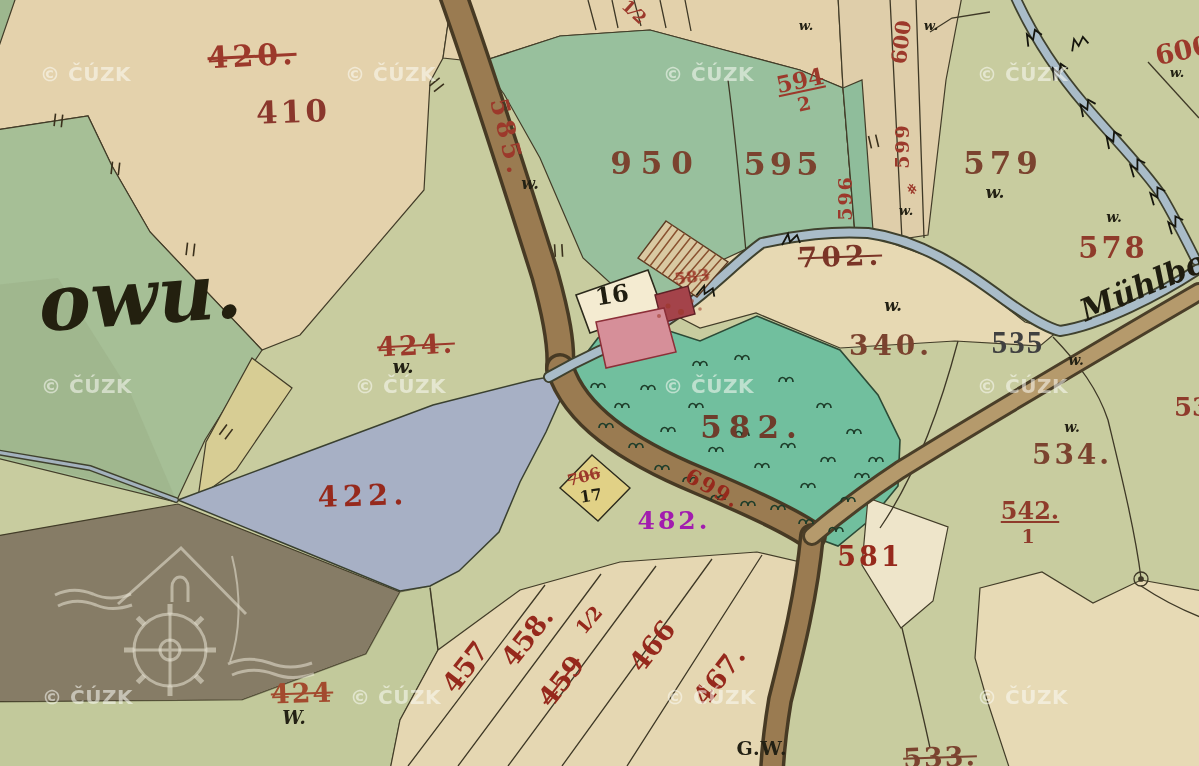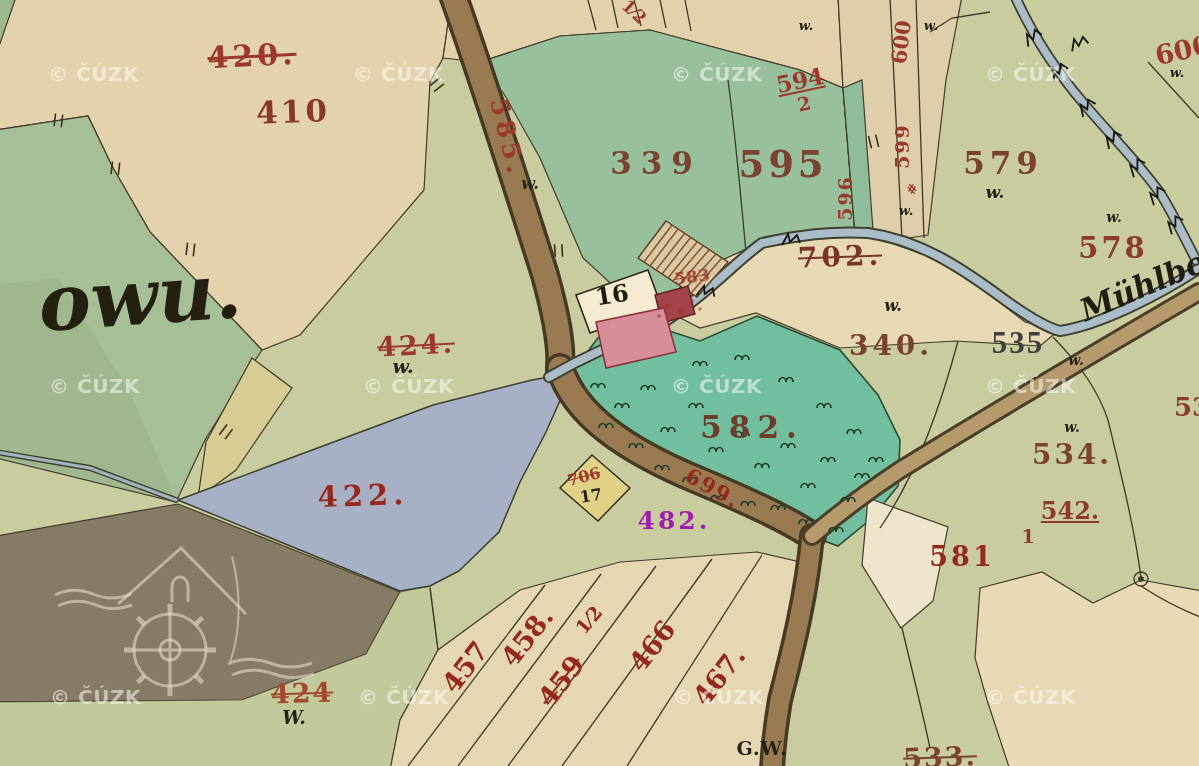--- a/index.html
+++ b/index.html
@@ -4,21 +4,21 @@
 <style>
   html,body{margin:0;padding:0;background:#222;}
   #stage{position:relative;width:1199px;height:766px;overflow:hidden;background:#c8cc9f;
          font-family:"DejaVu Serif",serif;}
   #stage svg{position:absolute;left:0;top:0;}
   #labels-layer,#wm-layer{position:absolute;left:0;top:0;width:100%;height:100%;pointer-events:none;}
   .lbl{position:absolute;font-family:"DejaVu Serif",serif;font-weight:700;white-space:nowrap;
        text-decoration-thickness:2.2px;line-height:1;}
   .cur{font-style:italic;}
   .wm{position:absolute;font-family:"DejaVu Sans",sans-serif;font-size:20px;font-weight:600;
-      color:rgba(252,252,246,.55);letter-spacing:.5px;white-space:nowrap;margin-left:8px;}
+      color:rgba(252,252,246,.55);letter-spacing:.5px;white-space:nowrap;}
   .site-wm{position:absolute;left:40px;top:694px;font-family:"DejaVu Serif",serif;font-style:italic;
       font-weight:600;font-size:43px;letter-spacing:3px;color:rgba(243,240,228,.60);white-space:nowrap;}
 </style>
 </head>
 <body>
 
 <div id="stage">
 
 <svg width="1199" height="766" viewBox="0 0 1199 766">
   <defs>
@@ -169,22 +169,22 @@
     <path d="M232,556 C242,595 240,635 230,662" stroke-width="2"></path>
   </g>
 </svg>
 
 <div id="labels-layer">
       <span class="lbl" style="left: 252px; top: 56px; font-size: 30px; color: rgb(156, 57, 43); letter-spacing: 4px; transform: translate(-50%, -50%) rotate(-3deg); text-decoration: line-through;">420.</span>
       <span class="lbl" style="left: 293px; top: 112px; font-size: 31px; color: rgb(138, 55, 44); letter-spacing: 3px; transform: translate(-50%, -50%) rotate(-2deg);">410</span>
       <span class="lbl cur" style="left: 140px; top: 297px; font-size: 78px; color: rgb(35, 32, 15); transform: translate(-50%, -50%) rotate(-4deg);">owu.</span>
       <span class="lbl" style="left: 508px; top: 138px; font-size: 25px; color: rgb(156, 57, 43); letter-spacing: 5px; transform: translate(-50%, -50%) rotate(76deg);">585.</span>
       <span class="lbl cur" style="left: 530px; top: 184px; font-size: 16px; color: rgb(35, 33, 20); transform: translate(-50%, -50%) rotate(0deg);">w.</span>
-      <span class="lbl" style="left: 656px; top: 163px; font-size: 31px; color: rgb(123, 67, 47); letter-spacing: 9px; transform: translate(-50%, -50%) rotate(0deg);">339</span>
-      <span class="lbl" style="left: 783px; top: 164px; font-size: 37px; color: rgb(123, 67, 47); letter-spacing: 4px; transform: translate(-50%, -50%) rotate(0deg);">595</span>
+      <span class="lbl" style="left: 656px; top: 163px; font-size: 31px; color: rgb(123, 67, 47); letter-spacing: 9px; transform: translate(-50%, -50%) rotate(0deg);">950</span>
+      <span class="lbl" style="left: 783px; top: 164px; font-size: 32px; color: rgb(123, 67, 47); letter-spacing: 4px; transform: translate(-50%, -50%) rotate(0deg);">595</span>
       <span class="lbl" style="left: 800px; top: 80px; font-size: 23px; color: rgb(156, 57, 43); transform: translate(-50%, -50%) rotate(-12deg); text-decoration: underline;">594</span>
       <span class="lbl" style="left: 804px; top: 104px; font-size: 19px; color: rgb(156, 57, 43); transform: translate(-50%, -50%) rotate(-12deg);">2</span>
       <span class="lbl" style="left: 634px; top: 12px; font-size: 17px; color: rgb(156, 57, 43); transform: translate(-50%, -50%) rotate(42deg);">1⁄2</span>
       <span class="lbl" style="left: 845px; top: 198px; font-size: 19px; color: rgb(156, 57, 43); letter-spacing: 2px; transform: translate(-50%, -50%) rotate(-90deg);">596</span>
       <span class="lbl" style="left: 902px; top: 146px; font-size: 19px; color: rgb(156, 57, 43); letter-spacing: 2px; transform: translate(-50%, -50%) rotate(-90deg);">599</span>
       <span class="lbl" style="left: 912px; top: 189px; font-size: 13px; color: rgb(156, 57, 43); transform: translate(-50%, -50%) rotate(-60deg);">#</span>
       <span class="lbl cur" style="left: 906px; top: 210px; font-size: 13px; color: rgb(35, 33, 20); transform: translate(-50%, -50%) rotate(0deg);">w.</span>
       <span class="lbl" style="left: 901px; top: 42px; font-size: 21px; color: rgb(156, 57, 43); transform: translate(-50%, -50%) rotate(-83deg);">600</span>
       <span class="lbl cur" style="left: 931px; top: 25px; font-size: 13px; color: rgb(35, 33, 20); transform: translate(-50%, -50%) rotate(0deg);">w.</span>
       <span class="lbl cur" style="left: 806px; top: 25px; font-size: 13px; color: rgb(35, 33, 20); transform: translate(-50%, -50%) rotate(0deg);">w.</span>
@@ -206,23 +206,23 @@
       <span class="lbl" style="left: 612px; top: 295px; font-size: 24px; color: rgb(31, 29, 16); transform: translate(-50%, -50%) rotate(-9deg);">16</span>
       <span class="lbl" style="left: 584px; top: 477px; font-size: 16px; color: rgb(156, 57, 43); transform: translate(-50%, -50%) rotate(-15deg); text-decoration: line-through;">706</span>
       <span class="lbl" style="left: 591px; top: 496px; font-size: 16px; color: rgb(31, 29, 16); transform: translate(-50%, -50%) rotate(-9deg);">17</span>
       <span class="lbl" style="left: 692px; top: 277px; font-size: 17px; color: rgb(150, 41, 28); transform: translate(-50%, -50%) rotate(-8deg); text-decoration: line-through; opacity: 0.8; filter: blur(0.6px);">583</span>
       <span class="lbl" style="left: 713px; top: 488px; font-size: 21px; color: rgb(150, 41, 28); letter-spacing: 2px; transform: translate(-50%, -50%) rotate(29deg);">699.</span>
       <span class="lbl" style="left: 752px; top: 427px; font-size: 31px; color: rgb(110, 60, 43); letter-spacing: 7px; transform: translate(-50%, -50%) rotate(0deg);">582.</span>
       <span class="lbl" style="left: 674px; top: 520px; font-size: 25px; color: #a21caf; letter-spacing: 3px; transform: translate(-50%, -50%) rotate(0deg);">482.</span>
       <span class="lbl" style="left: 416px; top: 345px; font-size: 27px; color: rgb(156, 57, 43); letter-spacing: 3px; transform: translate(-50%, -50%) rotate(-3deg); text-decoration: line-through;">424.</span>
       <span class="lbl cur" style="left: 403px; top: 366px; font-size: 19px; color: rgb(35, 33, 20); transform: translate(-50%, -50%) rotate(0deg);">w.</span>
       <span class="lbl" style="left: 363px; top: 496px; font-size: 29px; color: rgb(150, 41, 28); letter-spacing: 5px; transform: translate(-50%, -50%) rotate(-2deg);">422.</span>
-      <span class="lbl" style="left: 1030px; top: 511px; font-size: 24px; color: rgb(143, 59, 43); transform: translate(-50%, -50%) rotate(0deg); text-decoration: underline; margin-left: 40px;">542.</span>
+      <span class="lbl" style="left: 1030px; top: 511px; font-size: 24px; color: rgb(143, 59, 43); transform: translate(-50%, -50%) rotate(0deg); text-decoration: underline;">542.</span>
       <span class="lbl" style="left: 1028px; top: 536px; font-size: 19px; color: rgb(143, 59, 43); transform: translate(-50%, -50%) rotate(0deg);">1</span>
-      <span class="lbl" style="left: 962px; top: 556px; font-size: 27px; color: rgb(150, 41, 28); letter-spacing: 3px; transform: translate(-50%, -50%) rotate(0deg);">581</span>
+      <span class="lbl" style="left: 870px; top: 556px; font-size: 27px; color: rgb(150, 41, 28); letter-spacing: 3px; transform: translate(-50%, -50%) rotate(0deg);">581</span>
       <span class="lbl" style="left: 940px; top: 757px; font-size: 27px; color: rgb(123, 67, 47); letter-spacing: 2px; transform: translate(-50%, -50%) rotate(-2deg); text-decoration: line-through;">533.</span>
       <span class="lbl" style="left: 465px; top: 667px; font-size: 27px; color: rgb(150, 41, 28); transform: translate(-50%, -50%) rotate(-52deg);">457</span>
       <span class="lbl" style="left: 527px; top: 637px; font-size: 27px; color: rgb(150, 41, 28); transform: translate(-50%, -50%) rotate(-52deg);">458.</span>
       <span class="lbl" style="left: 561px; top: 681px; font-size: 27px; color: rgb(150, 41, 28); transform: translate(-50%, -50%) rotate(-52deg); text-decoration: line-through;">459</span>
       <span class="lbl" style="left: 589px; top: 620px; font-size: 19px; color: rgb(150, 41, 28); transform: translate(-50%, -50%) rotate(-50deg);">1⁄2</span>
       <span class="lbl" style="left: 652px; top: 646px; font-size: 27px; color: rgb(150, 41, 28); transform: translate(-50%, -50%) rotate(-52deg);">466</span>
       <span class="lbl" style="left: 719px; top: 676px; font-size: 27px; color: rgb(150, 41, 28); transform: translate(-50%, -50%) rotate(-52deg);">467.</span>
       <span class="lbl" style="left: 762px; top: 700px; font-size: 19px; color: rgb(35, 33, 20); letter-spacing: 1px; transform: translate(-50%, -50%) rotate(0deg); margin-top: 48px;">G.W.</span>
       <span class="lbl" style="left: 302px; top: 693px; font-size: 27px; color: rgb(163, 74, 46); letter-spacing: 2px; transform: translate(-50%, -50%) rotate(-2deg); text-decoration: line-through;">424</span>
       <span class="lbl cur" style="left: 294px; top: 718px; font-size: 18px; color: rgb(35, 33, 20); transform: translate(-50%, -50%) rotate(0deg);">W.</span>

